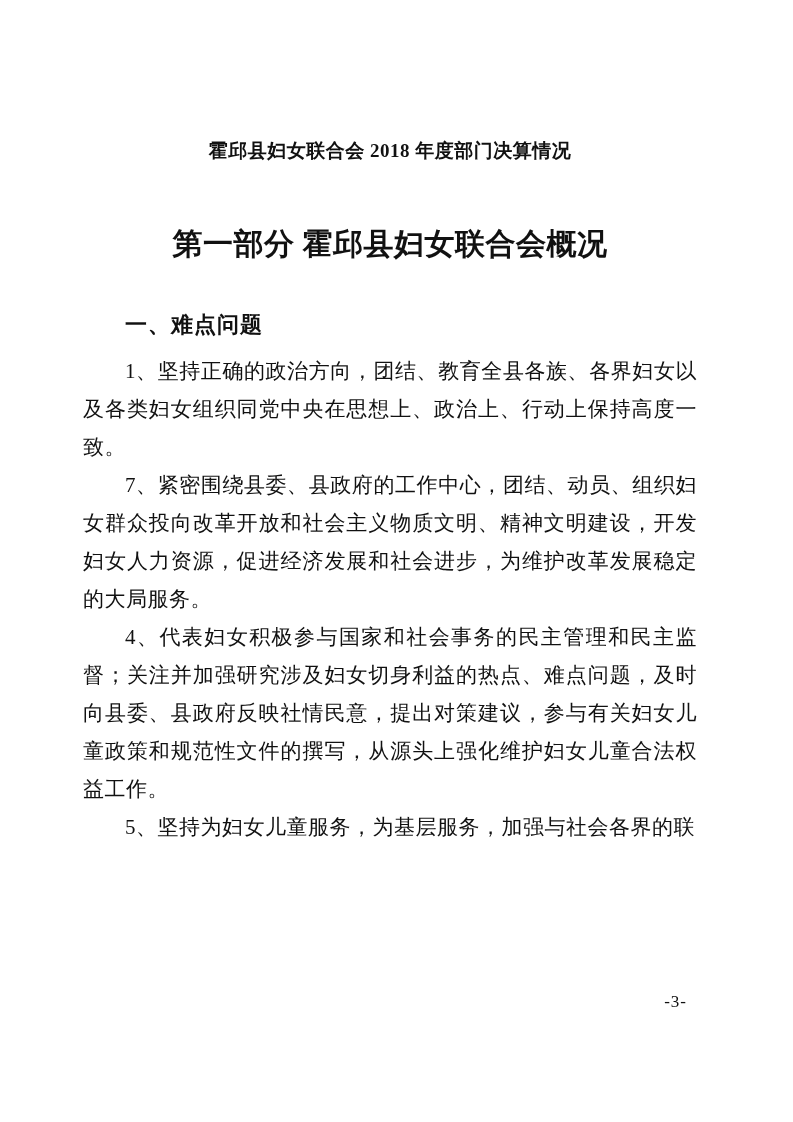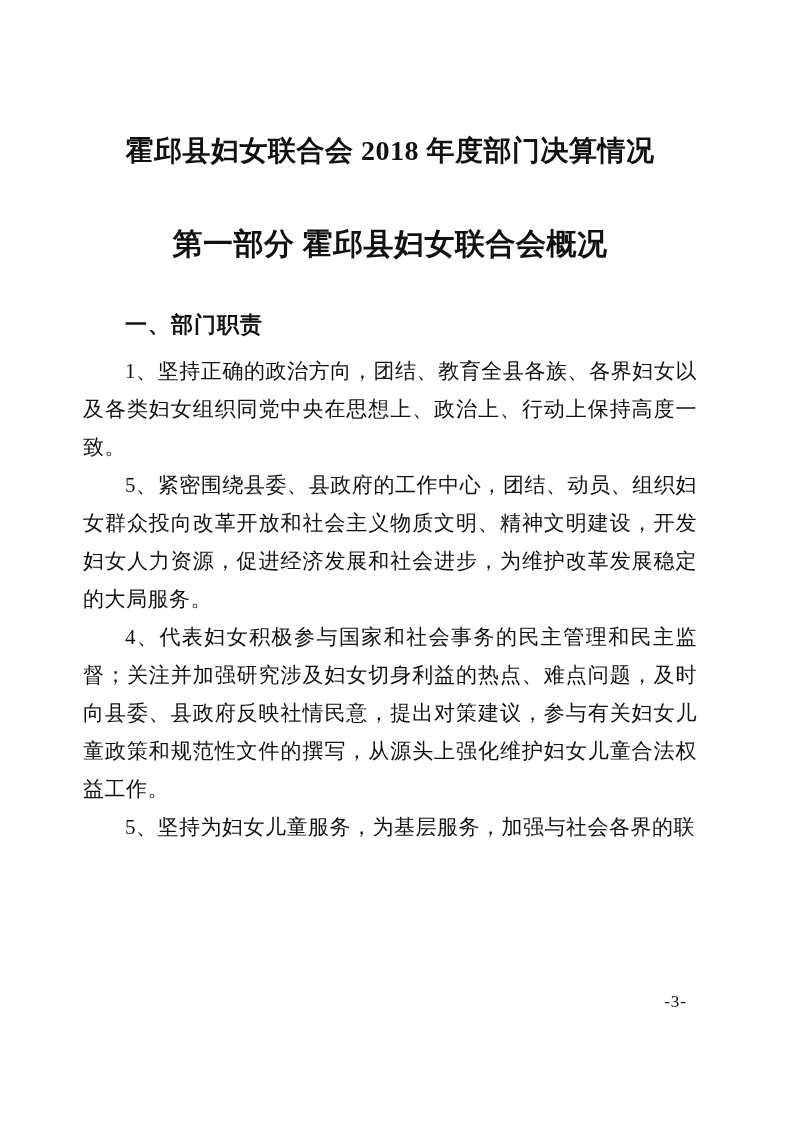--- a/index.html
+++ b/index.html
@@ -17,21 +17,21 @@
     color: #111111;
   }
   .content {
     position: absolute;
     left: 83px;
     top: 0;
     width: 614px;
   }
   .doc-title {
     margin: 133px 0 0 0;
-    font-size: 28px;
+    font-size: 19px;
     font-weight: bold;
     line-height: 36px;
     text-align: center;
     letter-spacing: 0.5px;
     white-space: nowrap;
   }
   .doc-subtitle {
     margin: 60px 0 0 0;
     font-size: 30px;
     font-weight: bold;
@@ -71,24 +71,24 @@
 </style>
 </head>
 <body>
 
 <div class="page">
   <div class="content">
     <h1 class="doc-title">霍邱县妇女联合会 2018 年度部门决算情况</h1>
 
     <h2 class="doc-subtitle">第一部分 霍邱县妇女联合会概况</h2>
 
-    <h3 class="section-heading">一、部门职责</h3>
+    <h3 class="section-heading">一、难点问题</h3>
 
     <div class="body-text">
       <p>1、坚持正确的政治方向，团结、教育全县各族、各界妇女以及各类妇女组织同党中央在思想上、政治上、行动上保持高度一致。</p>
-      <p>5、紧密围绕县委、县政府的工作中心，团结、动员、组织妇女群众投向改革开放和社会主义物质文明、精神文明建设，开发妇女人力资源，促进经济发展和社会进步，为维护改革发展稳定的大局服务。</p>
+      <p>7、紧密围绕县委、县政府的工作中心，团结、动员、组织妇女群众投向改革开放和社会主义物质文明、精神文明建设，开发妇女人力资源，促进经济发展和社会进步，为维护改革发展稳定的大局服务。</p>
       <p>4、代表妇女积极参与国家和社会事务的民主管理和民主监督；关注并加强研究涉及妇女切身利益的热点、难点问题，及时向县委、县政府反映社情民意，提出对策建议，参与有关妇女儿童政策和规范性文件的撰写，从源头上强化维护妇女儿童合法权益工作。</p>
       <p>5、坚持为妇女儿童服务，为基层服务，加强与社会各界的联</p>
     </div>
   </div>
 
   <div class="page-number">-3-</div>
 </div>
 
 </body></html>

